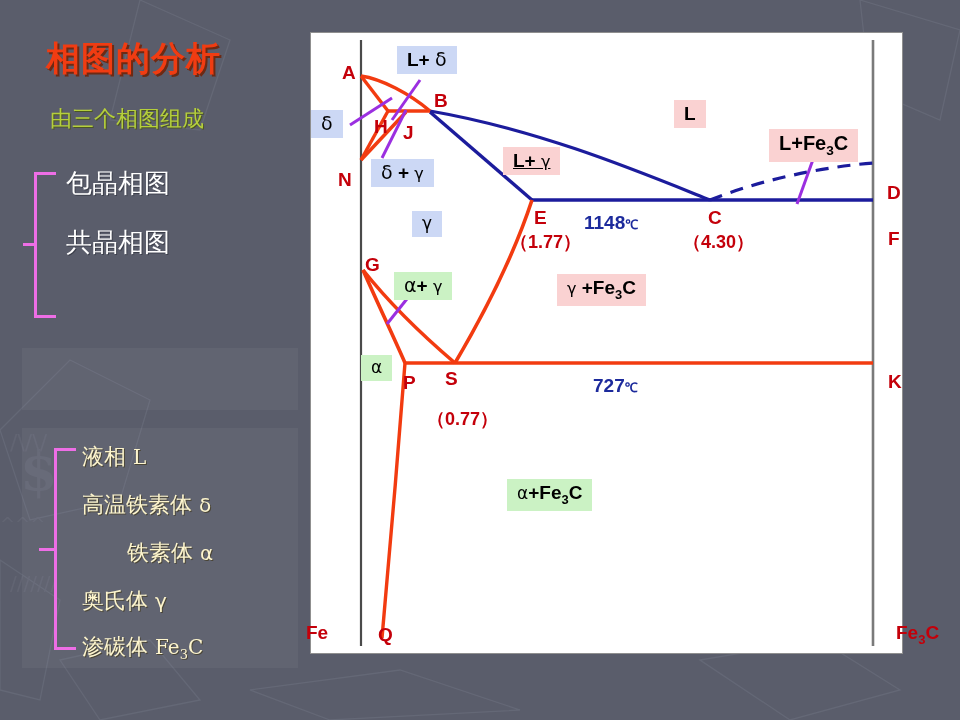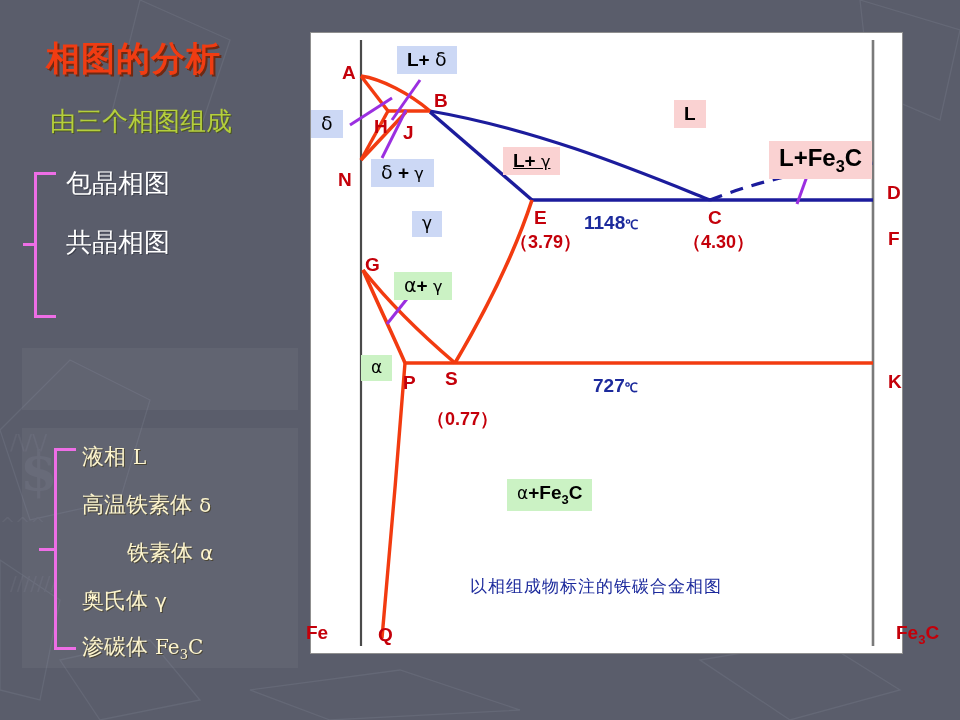--- a/index.html
+++ b/index.html
@@ -22,21 +22,21 @@
   #slide-title {
     position: absolute; left: 46px; top: 36px;
     font-family: "DejaVu Serif", serif;
     font-size: 34px; font-weight: bold; color: #f03c12;
     text-shadow: 2px 2px 0 #6d2a14;
     letter-spacing: 1px;
   }
   #subtitle-1 {
     position: absolute; left: 50px; top: 104px;
     font-family: "DejaVu Serif", serif;
-    font-size: 26px; color: #b5cf3c;
+    font-size: 22px; color: #b5cf3c;
     text-shadow: 1px 1px 0 #4b5523;
   }
   .bullet-l1 {
     position: absolute; left: 66px;
     font-family: "DejaVu Serif", serif;
     font-size: 26px; color: #ffffff;
     text-shadow: 1px 1px 0 #3c3f4b;
   }
   #b1 { top: 166px; }
   #b2 { top: 225px; }
@@ -266,45 +266,48 @@
     <div class="fieldbox box-blue" style="left:102px; top:179px; font-size:17px;">
       <span class="gk">γ</span>
     </div>
 
     <div class="fieldbox box-pink" style="left:193px; top:115px; font-size:19px;text-decoration:underline;">
       L+&nbsp;<span class="gk" style="font-size:16px;">γ</span>
     </div>
 
     <div class="fieldbox box-pink" style="left:364px; top:68px; font-size:19px;">L</div>
 
-    <div class="fieldbox box-pink" style="left:459px; top:109px; font-size:24px;">
+    <div class="fieldbox box-pink" style="left:459px; top:97px; font-size:20px;">
       L+Fe<sub>3</sub>C
     </div>
 
     <div class="fieldbox box-green" style="left:84px; top:240px; font-size:19px;">
       <span class="gk">α</span>+&nbsp;<span class="gk" style="font-size:16px;">γ</span>
     </div>
 
+    <div class="fieldbox box-pink" style="left:247px; top:242px; font-size:19px;">
+      <span class="gk" style="font-size:16px;">γ</span>&nbsp;+Fe<sub>3</sub>C
+    </div>
 
     <div class="fieldbox box-green" style="left:51px; top:323px; font-size:17px;">
       <span class="gk">α</span>
     </div>
 
     <div class="fieldbox box-green" style="left:197px; top:415px; font-size:19px;margin-top:32px;">
       <span class="gk" style="font-size:17px;">α</span>+Fe<sub>3</sub>C
     </div>
 
     <div class="dlabel ptlabel" style="left:32px; top:30px;">A</div>
     <div class="dlabel ptlabel" style="left:124px; top:58px;">B</div>
     <div class="dlabel ptlabel" style="left:64px; top:84px;">H</div>
     <div class="dlabel ptlabel" style="left:93px; top:90px;">J</div>
     <div class="dlabel ptlabel" style="left:28px; top:137px;">N</div>
 
     <div class="dlabel ptlabel" style="left:224px; top:175px;">E</div>
-    <div class="dlabel ptsub" style="left:200px; top:198px;">（3.79）</div>
+    <div class="dlabel ptsub" style="left:200px; top:198px;">（1.77）</div>
 
     <div class="dlabel ptlabel" style="left:398px; top:175px;">C</div>
     <div class="dlabel ptsub" style="left:373px; top:198px;">（4.30）</div>
 
     <div class="dlabel ptlabel" style="left:577px; top:150px;">D</div>
     <div class="dlabel ptlabel" style="left:578px; top:196px;">F</div>
 
     <div class="dlabel ptlabel" style="left:55px; top:222px;">G</div>
     <div class="dlabel ptlabel" style="left:578px; top:339px;">K</div>
 
@@ -315,19 +318,18 @@
 
     <div class="dlabel ptlabel" style="left:68px; top:592px;">Q</div>
 
     <div class="dlabel tlabel" style="left:274px; top:180px;">
       <span>1148</span><span class="deg">℃</span>
     </div>
     <div class="dlabel tlabel" style="left:283px; top:343px;">
       <span>727</span><span class="deg">℃</span>
     </div>
 
-    <div id="caption">以相组成物标注的铁碳合金相图</div>
   </div>
 
   <div class="axis-end" style="left:306px; top:622px;">Fe</div>
   <div class="axis-end" style="left:896px; top:622px;">Fe<sub>3</sub>C</div>
 
 </div>
 
 </body></html>

